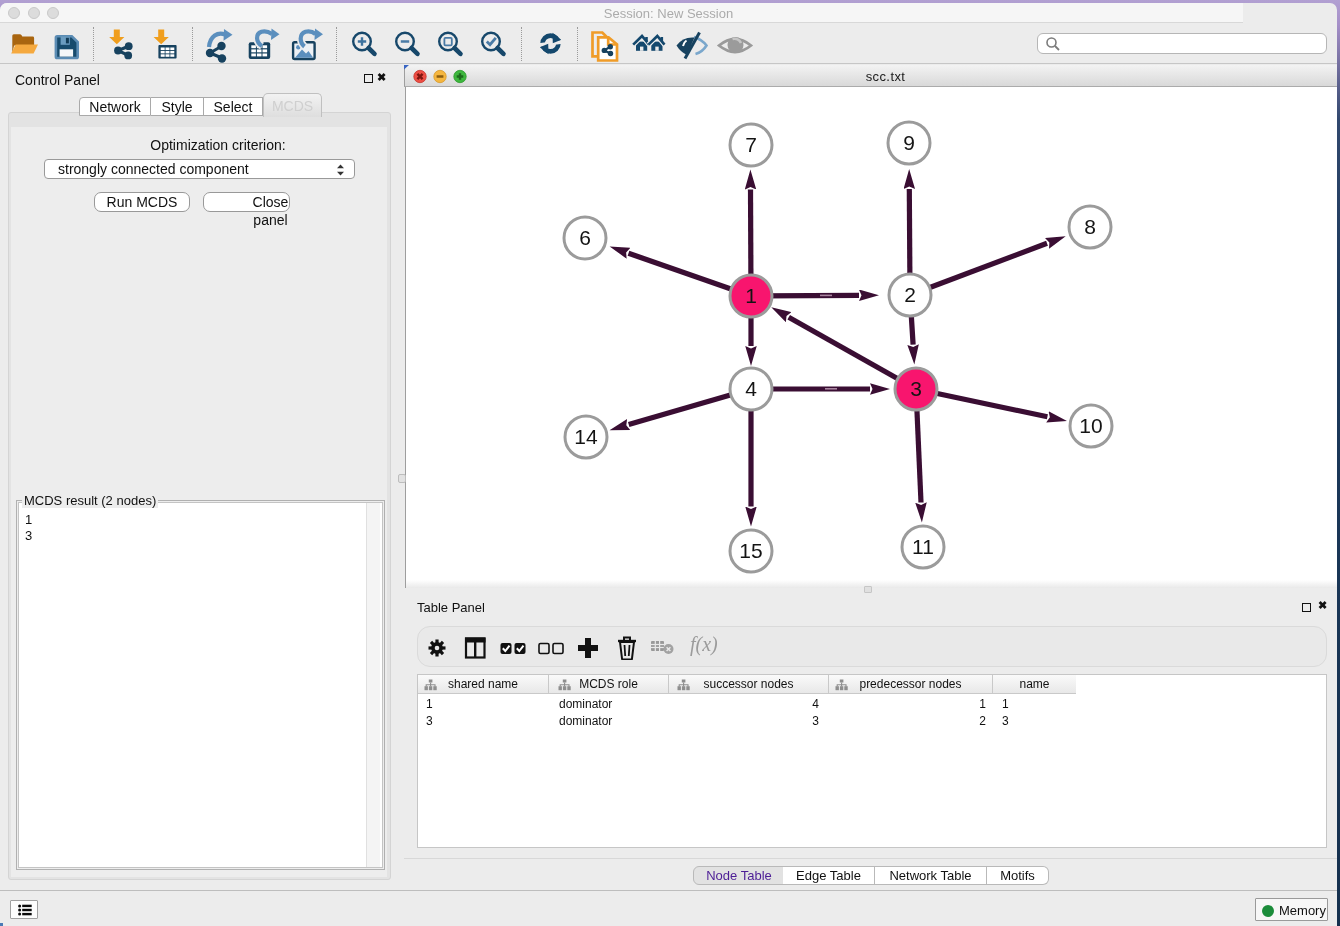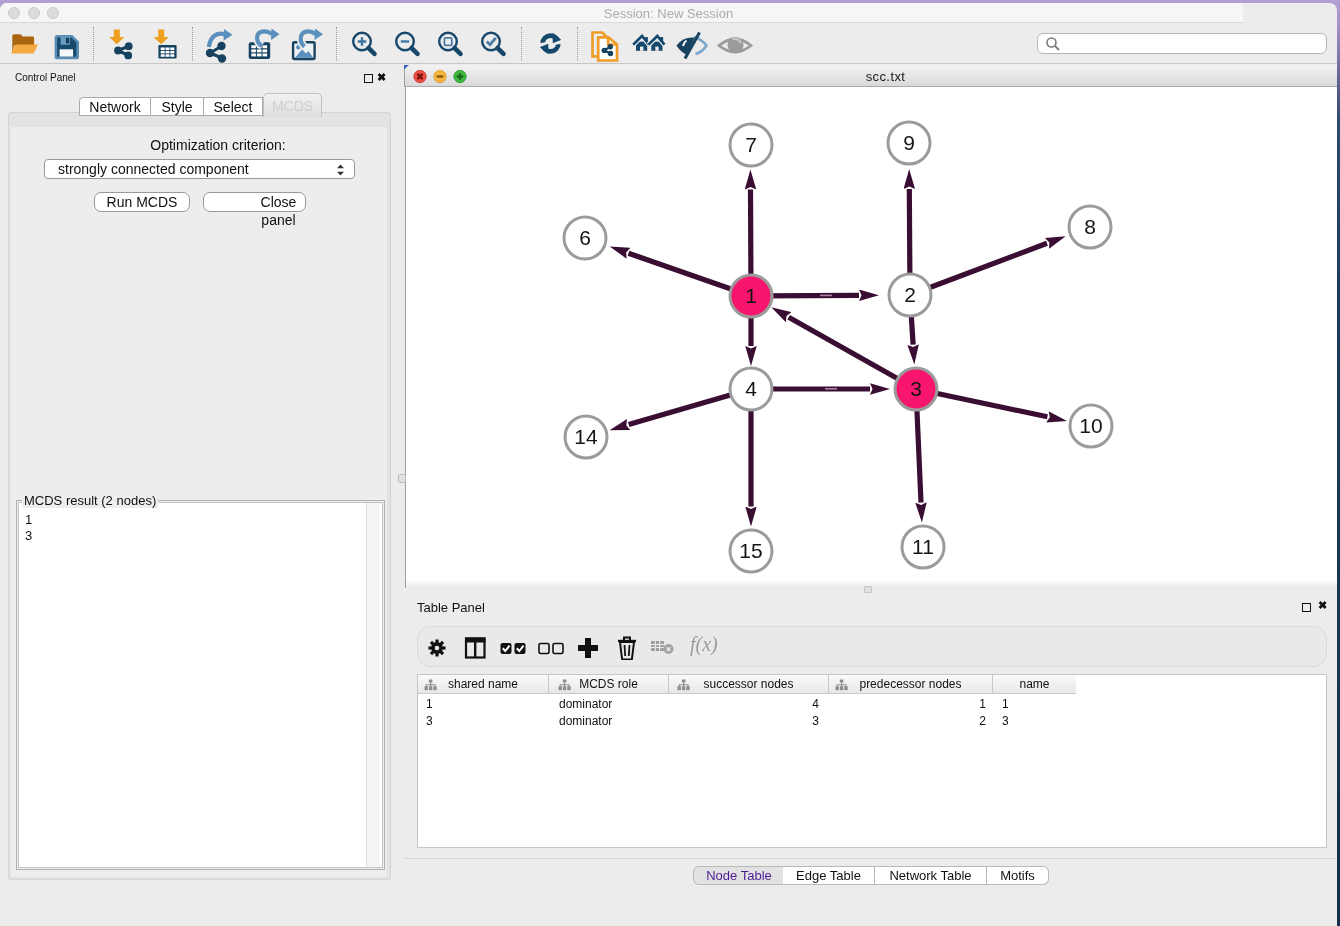--- a/index.html
+++ b/index.html
@@ -18,21 +18,21 @@
 
 #toolbar { position:absolute; left:0; top:20px; width:1337px; height:41px; background:#ececec;
   border-bottom:1px solid #c6c6c6; }
 .tsep { position:absolute; top:4px; height:34px; width:0;
   border-left:1px dotted #9a9a9a; }
 .ticon { position:absolute; top:4px; }
 #searchbox { position:absolute; left:1037px; top:10px; width:290px; height:21px;
   background:#fff; border:1px solid #b6b6b6; border-radius:6px; }
 
 #cp { position:absolute; left:0; top:62px; width:392px; height:824px; background:#ececec; }
-#cp-title { position:absolute; left:15px; top:7px; font-size:10px; color:#111; }
+#cp-title { position:absolute; left:15px; top:7px; font-size:14px; color:#111; }
 .float-ico { position:absolute; width:9px; height:9px; border:1.5px solid #111; }
 .close-ico { position:absolute; font-size:11px; font-weight:bold; color:#111; }
 .cptab { position:absolute; z-index:3; top:32px; height:19px; background:#fff; border:1px solid #a9a9a9;
   font-size:14px; color:#111; text-align:center; line-height:18px; }
 #tabpane { position:absolute; z-index:1; left:8px; top:47px; width:383px; height:768px;
   background:#e3e3e3; border:1px solid #d4d4d4; border-radius:3px; }
 #innerpane { position:absolute; z-index:2; left:11px; top:62px; width:376px; height:750px; background:#ededed; }
 #optlabel { position:absolute; z-index:4; left:0; top:72px; width:392px; text-align:center; font-size:14px; color:#111;padding-left:44px; }
 #combo { position:absolute; z-index:4; left:44px; top:94px; width:311px; height:20px; background:#fff;
   border:1px solid #999; border-radius:4px; font-size:14px; color:#111; line-height:19px; padding-left:13px; }
@@ -250,21 +250,21 @@
     <div id="tabpane"></div>
     <div id="innerpane"></div>
     <div id="optlabel">Optimization criterion:</div>
     <div id="combo">strongly connected component
       <svg width="9" height="12" viewBox="0 0 9 12" style="position:absolute;right:9px;top:4px;">
         <path d="M1,4.2 L4.5,0.5 L8,4.2 z" fill="#333"></path>
         <path d="M1,7.8 L4.5,11.5 L8,7.8 z" fill="#333"></path>
       </svg>
     </div>
     <div class="btn" style="left:94px; width:96px;">Run MCDS</div>
-    <div class="btn" style="left:203px; width:103px;padding-left:48px;">Close panel</div>
+    <div class="btn" style="left:203px; width:87px;padding-left:48px;">Close panel</div>
     <div id="resultbox"></div>
     <div id="resultlabel">MCDS result (2 nodes)</div>
     <div id="resultlist">
       <div style="padding:9px 0 0 6px; line-height:16px;">1<br>3</div>
       <div id="resultscroll"></div>
     </div>
   </div>
   <div id="netwin">
     <div id="nettitle">
       <svg style="position:absolute;left:8px;top:4px;" width="60" height="15" viewBox="0 0 60 15">
@@ -450,15 +450,34 @@
       <div class="td" style="left:251px;top:38px;width:150px;text-align:right;">3</div>
       <div class="td" style="left:411px;top:38px;width:157px;text-align:right;">2</div>
       <div class="td" style="left:584px;top:38px;">3</div>
     </div>
     <div style="position:absolute;left:0;top:263px;width:933px;height:1px;background:#d8d8d8;"></div>
     <div class="bottab" style="left:289px; width:92px; background:#e2e2e2; color:#4c1d95; border-radius:6px 0 0 6px;">Node Table</div>
     <div class="bottab" style="left:379px; width:92px; border-left:none;">Edge Table</div>
     <div class="bottab" style="left:471px; width:112px; border-left:none;">Network Table</div>
     <div class="bottab" style="left:583px; width:62px; border-left:none; border-radius:0 6px 6px 0;">Motifs</div>
   </div>
+  <div id="statusbar">
+    <div id="listbtn">
+      <svg style="position:absolute;left:7px;top:3px;" width="14" height="12" viewBox="0 0 14 12">
+        <g fill="#0a0a0a">
+          <circle cx="1.6" cy="1.9" r="1.5"></circle>
+            <rect x="4.2" y="0.7" width="9.5" height="2.4"></rect>
+          <circle cx="1.6" cy="6" r="1.5"></circle>
+            <rect x="4.2" y="4.8" width="9.5" height="2.4"></rect>
+          <circle cx="1.6" cy="10.1" r="1.5"></circle>
+            <rect x="4.2" y="8.9" width="9.5" height="2.4"></rect>
+        </g>
+      </svg>
+    </div>
+    <div id="membtn">
+      <div style="position:absolute;left:6px;top:6px;width:12px;height:12px;border-radius:50%;background:#1b8c3a;"></div>
+      <div style="position:absolute;left:23px;top:4px;">Memory</div>
+    </div>
+    <div style="position:absolute;left:0;top:32px;width:3px;height:4px;background:#4a7ab5;"></div>
+  </div>
   <div style="position:absolute;left:398px;top:471px;width:8px;height:9px;background:#e2e2e2;border:1px solid #bdbdbd;border-radius:2px;"></div>
   <div style="position:absolute;left:864px;top:583px;width:8px;height:7px;background:#e0e0e0;border:1px solid #c6c6c6;border-radius:1px;"></div>
 </div>
 
 </body></html>

